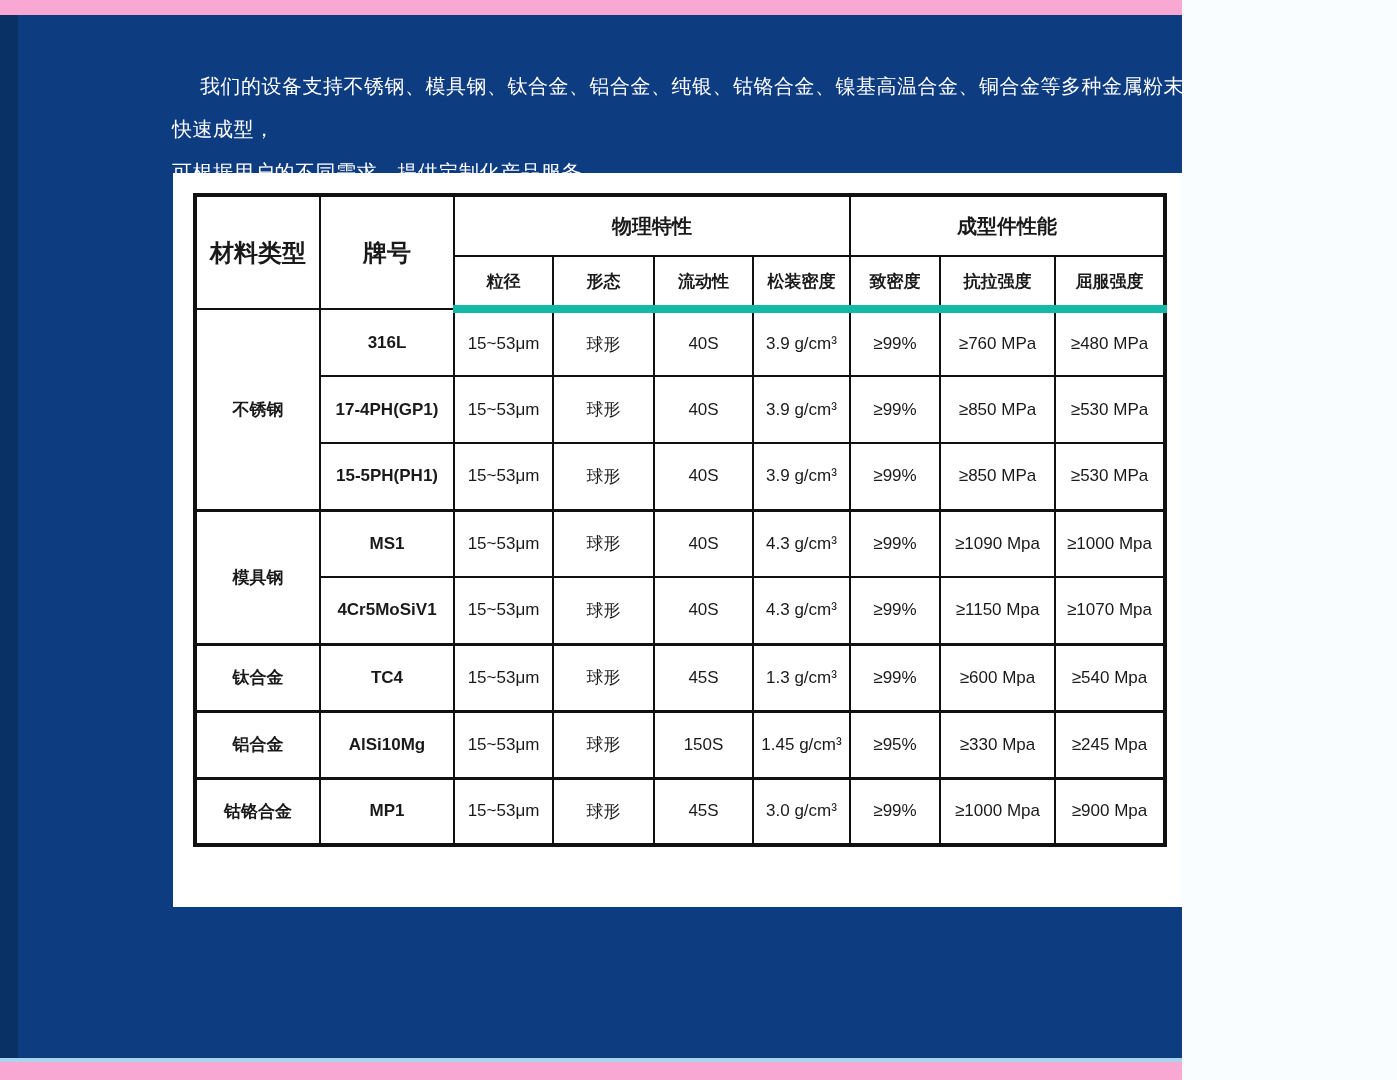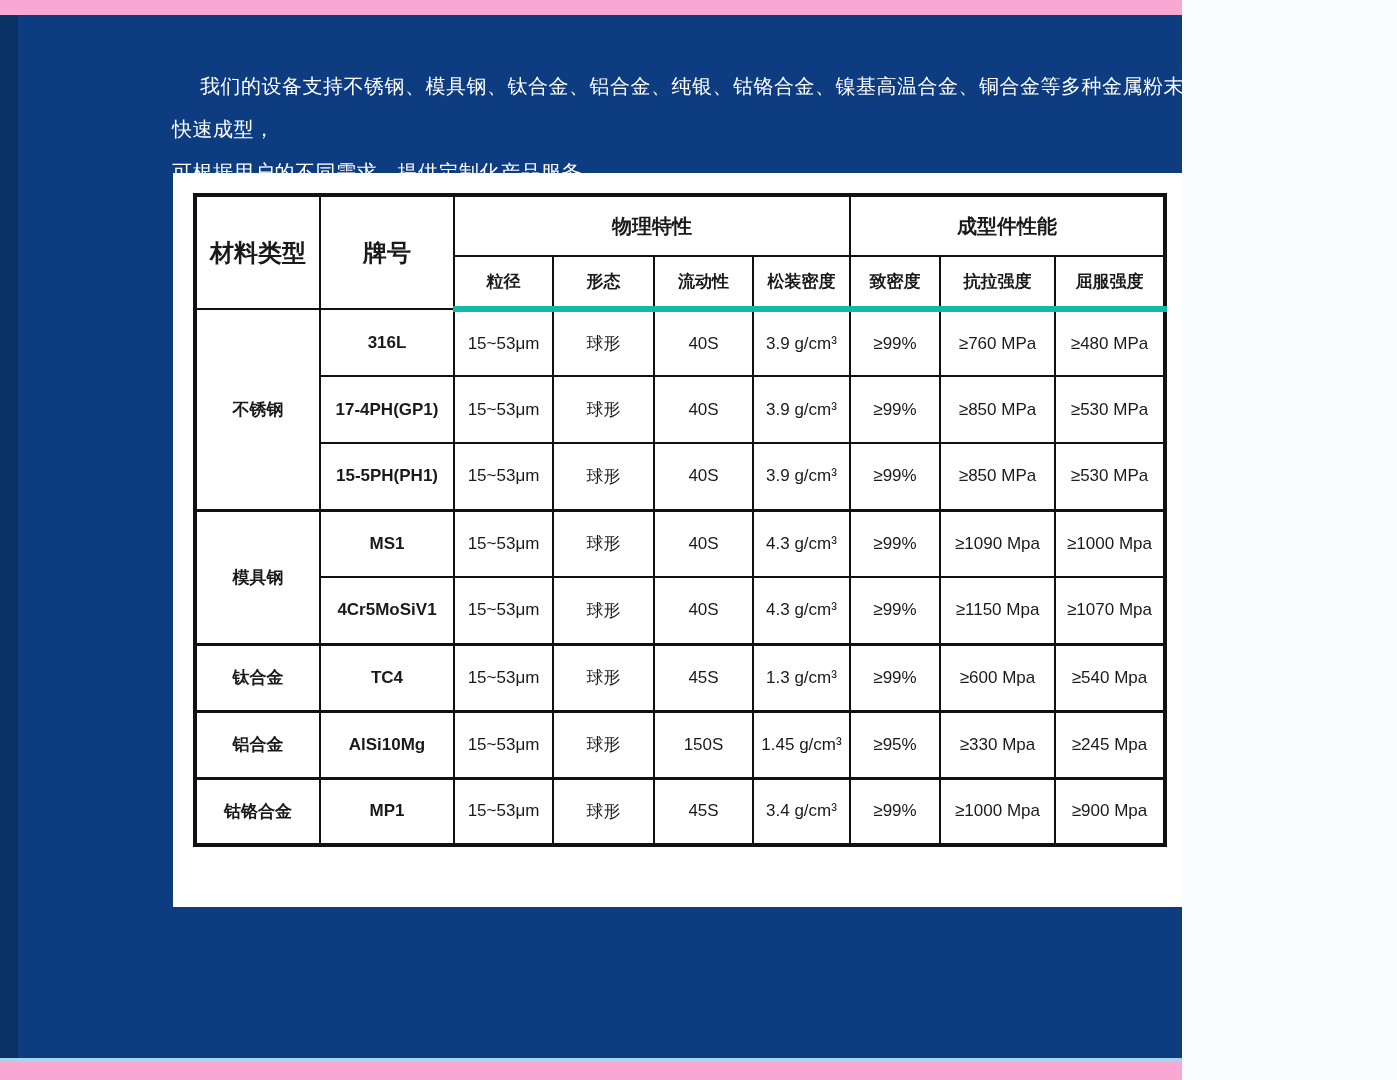--- a/index.html
+++ b/index.html
@@ -51,21 +51,21 @@
     border: 4px solid #111111;
     color: #1a1a1a;
   }
   .spec-table th, .spec-table td {
     border: 2px solid #111111;
     text-align: center;
     vertical-align: middle;
     overflow: hidden;
   }
   .spec-table thead .head-row-1 th { height: 61px; font-size: 20px; font-weight: 700; }
-  .spec-table thead .head-row-2 th { height: 53px; font-size: 17px; font-weight: 700; border-bottom: 6px solid #14b8a6; }
+  .spec-table thead .head-row-2 th { height: 53px; font-size: 17px; font-weight: 700; border-bottom: 8px solid #14b8a6; }
   .spec-table thead th[rowspan] { font-size: 24px; }
   .spec-table tbody td {
     height: 67px;
     font-size: 17px;
     font-weight: 400;
   }
   .spec-table tbody td.mat { font-weight: 700; }
   .spec-table tbody td.grade { font-weight: 600; }
   .spec-table tbody tr.group-start td { border-top: 3px solid #111111; }
 </style>
@@ -185,21 +185,21 @@
             <td>≥95%</td>
             <td>≥330 Mpa</td>
             <td>≥245 Mpa</td>
           </tr>
           <tr class="group-start">
             <td class="mat">钴铬合金</td>
             <td class="grade">MP1</td>
             <td>15~53μm</td>
             <td>球形</td>
             <td>45S</td>
-            <td>3.4 g/cm³</td>
+            <td>3.0 g/cm³</td>
             <td>≥99%</td>
             <td>≥1000 Mpa</td>
             <td>≥900 Mpa</td>
           </tr>
         </tbody>
       </table>
     </div>
   </div>
 </div>
 

